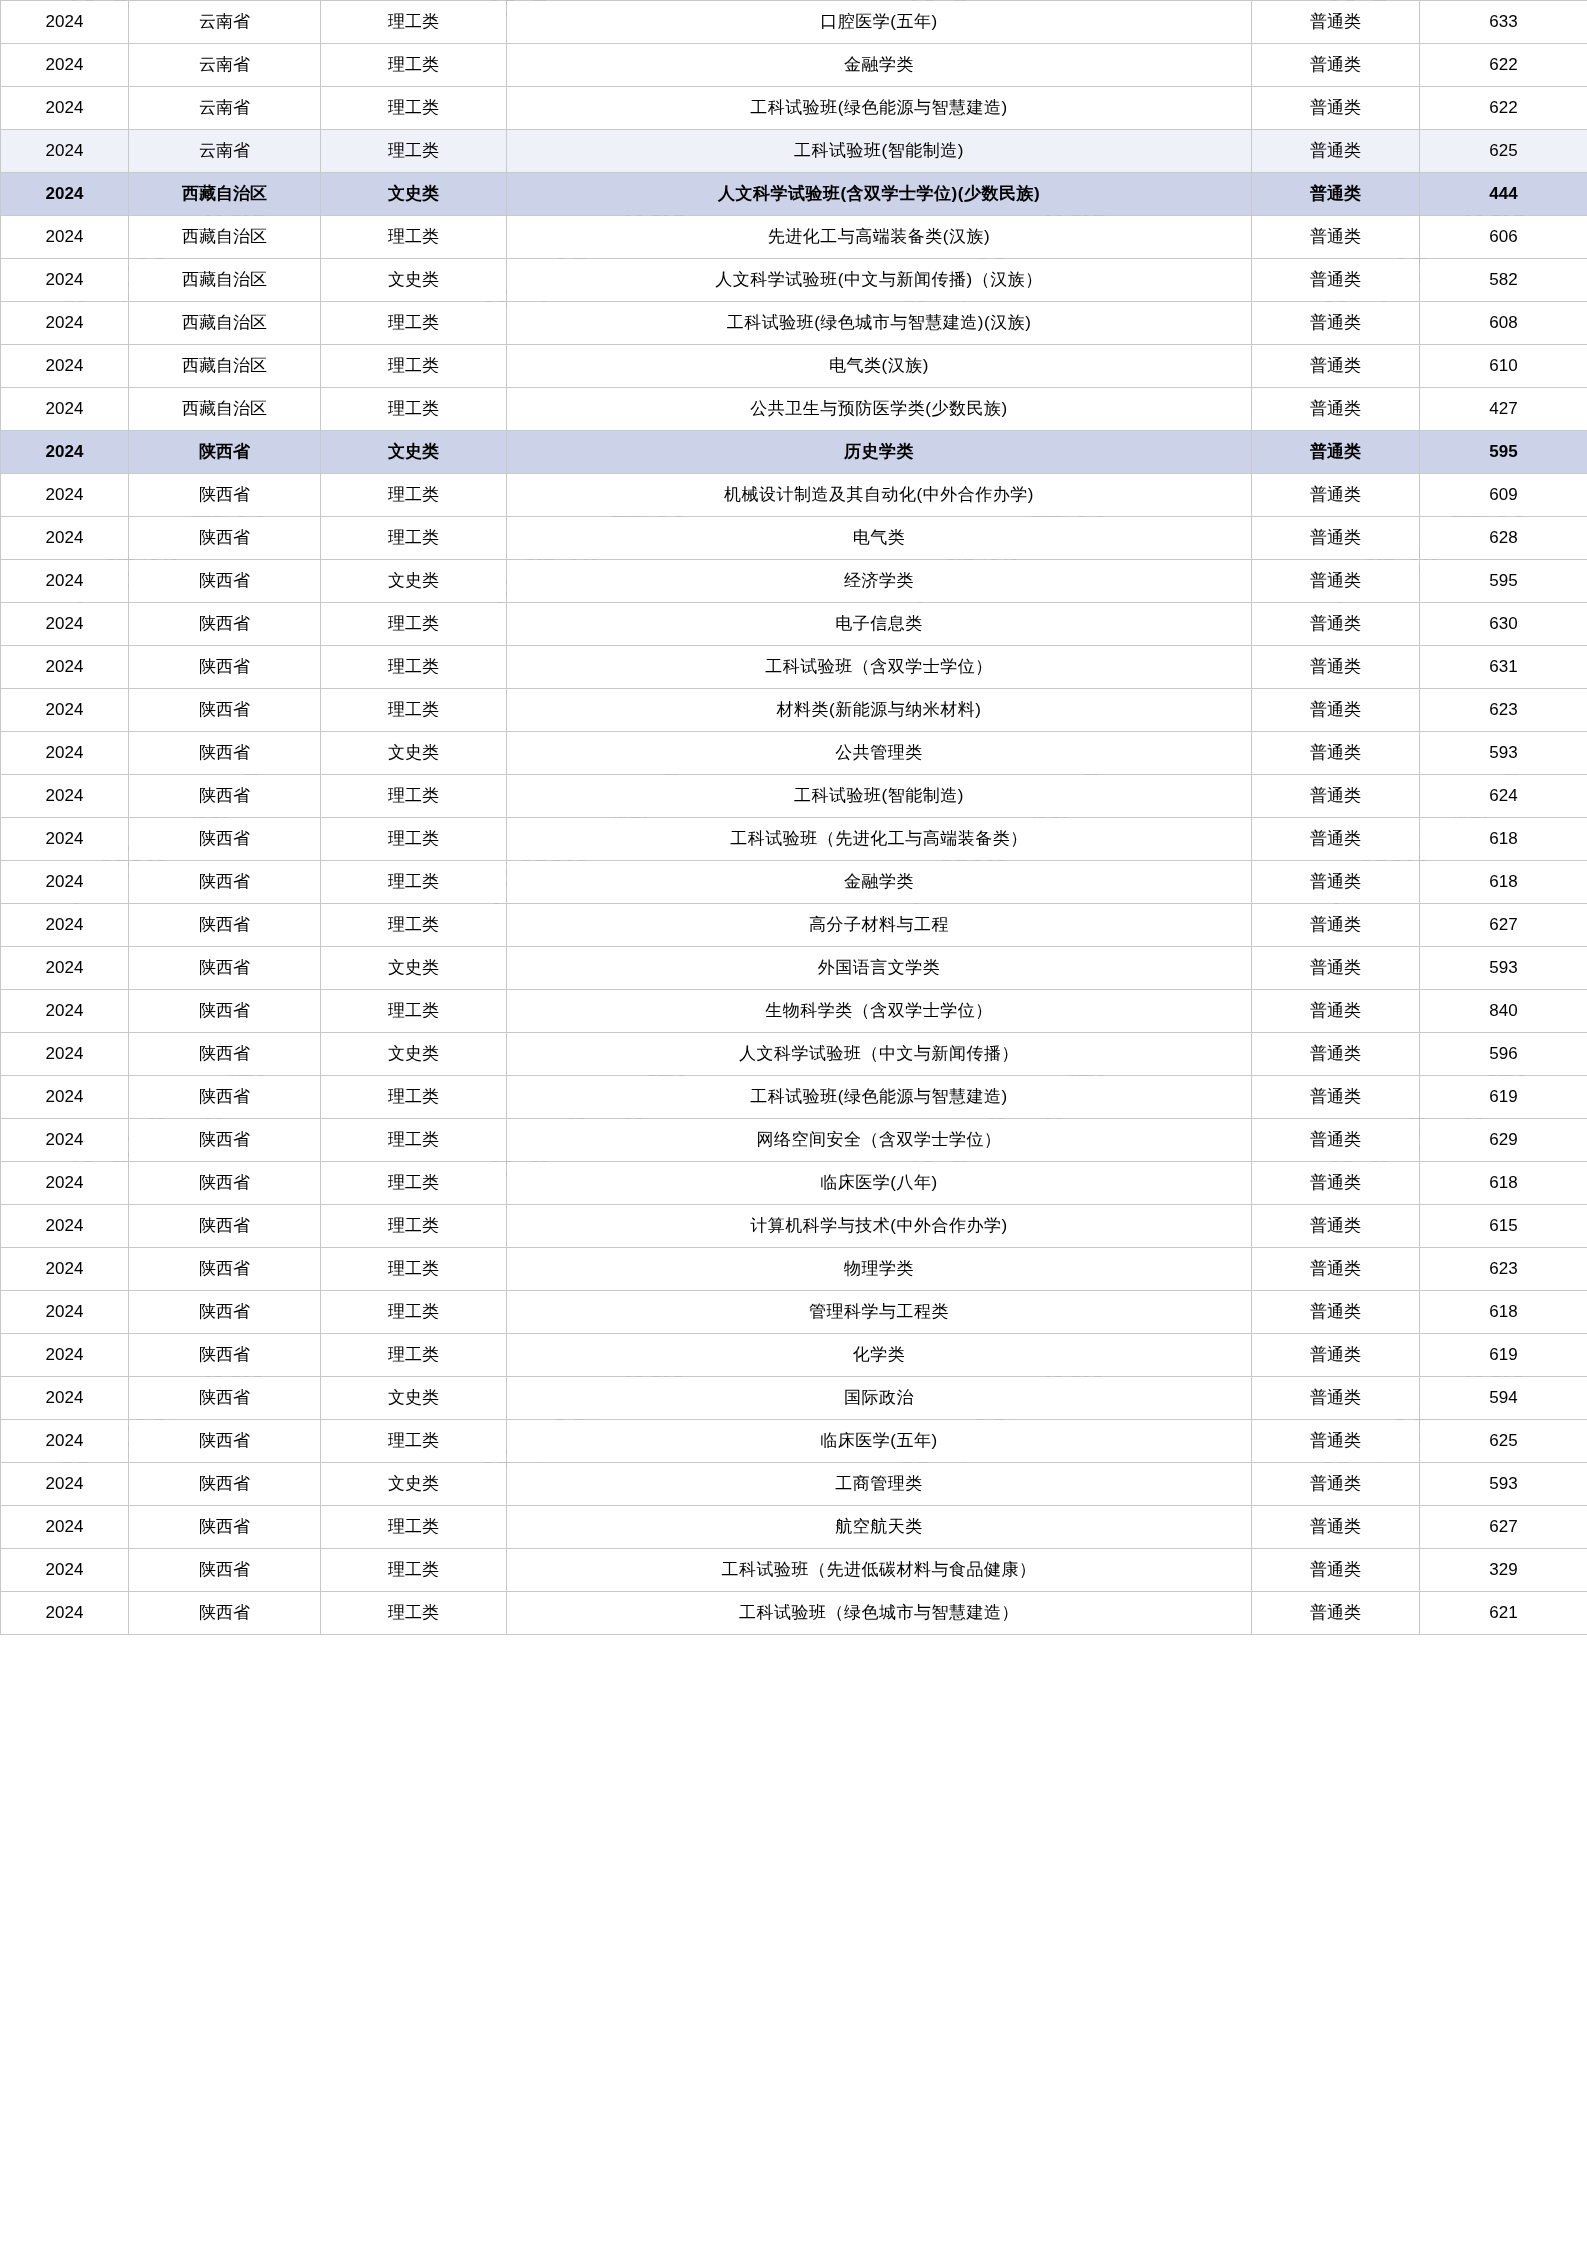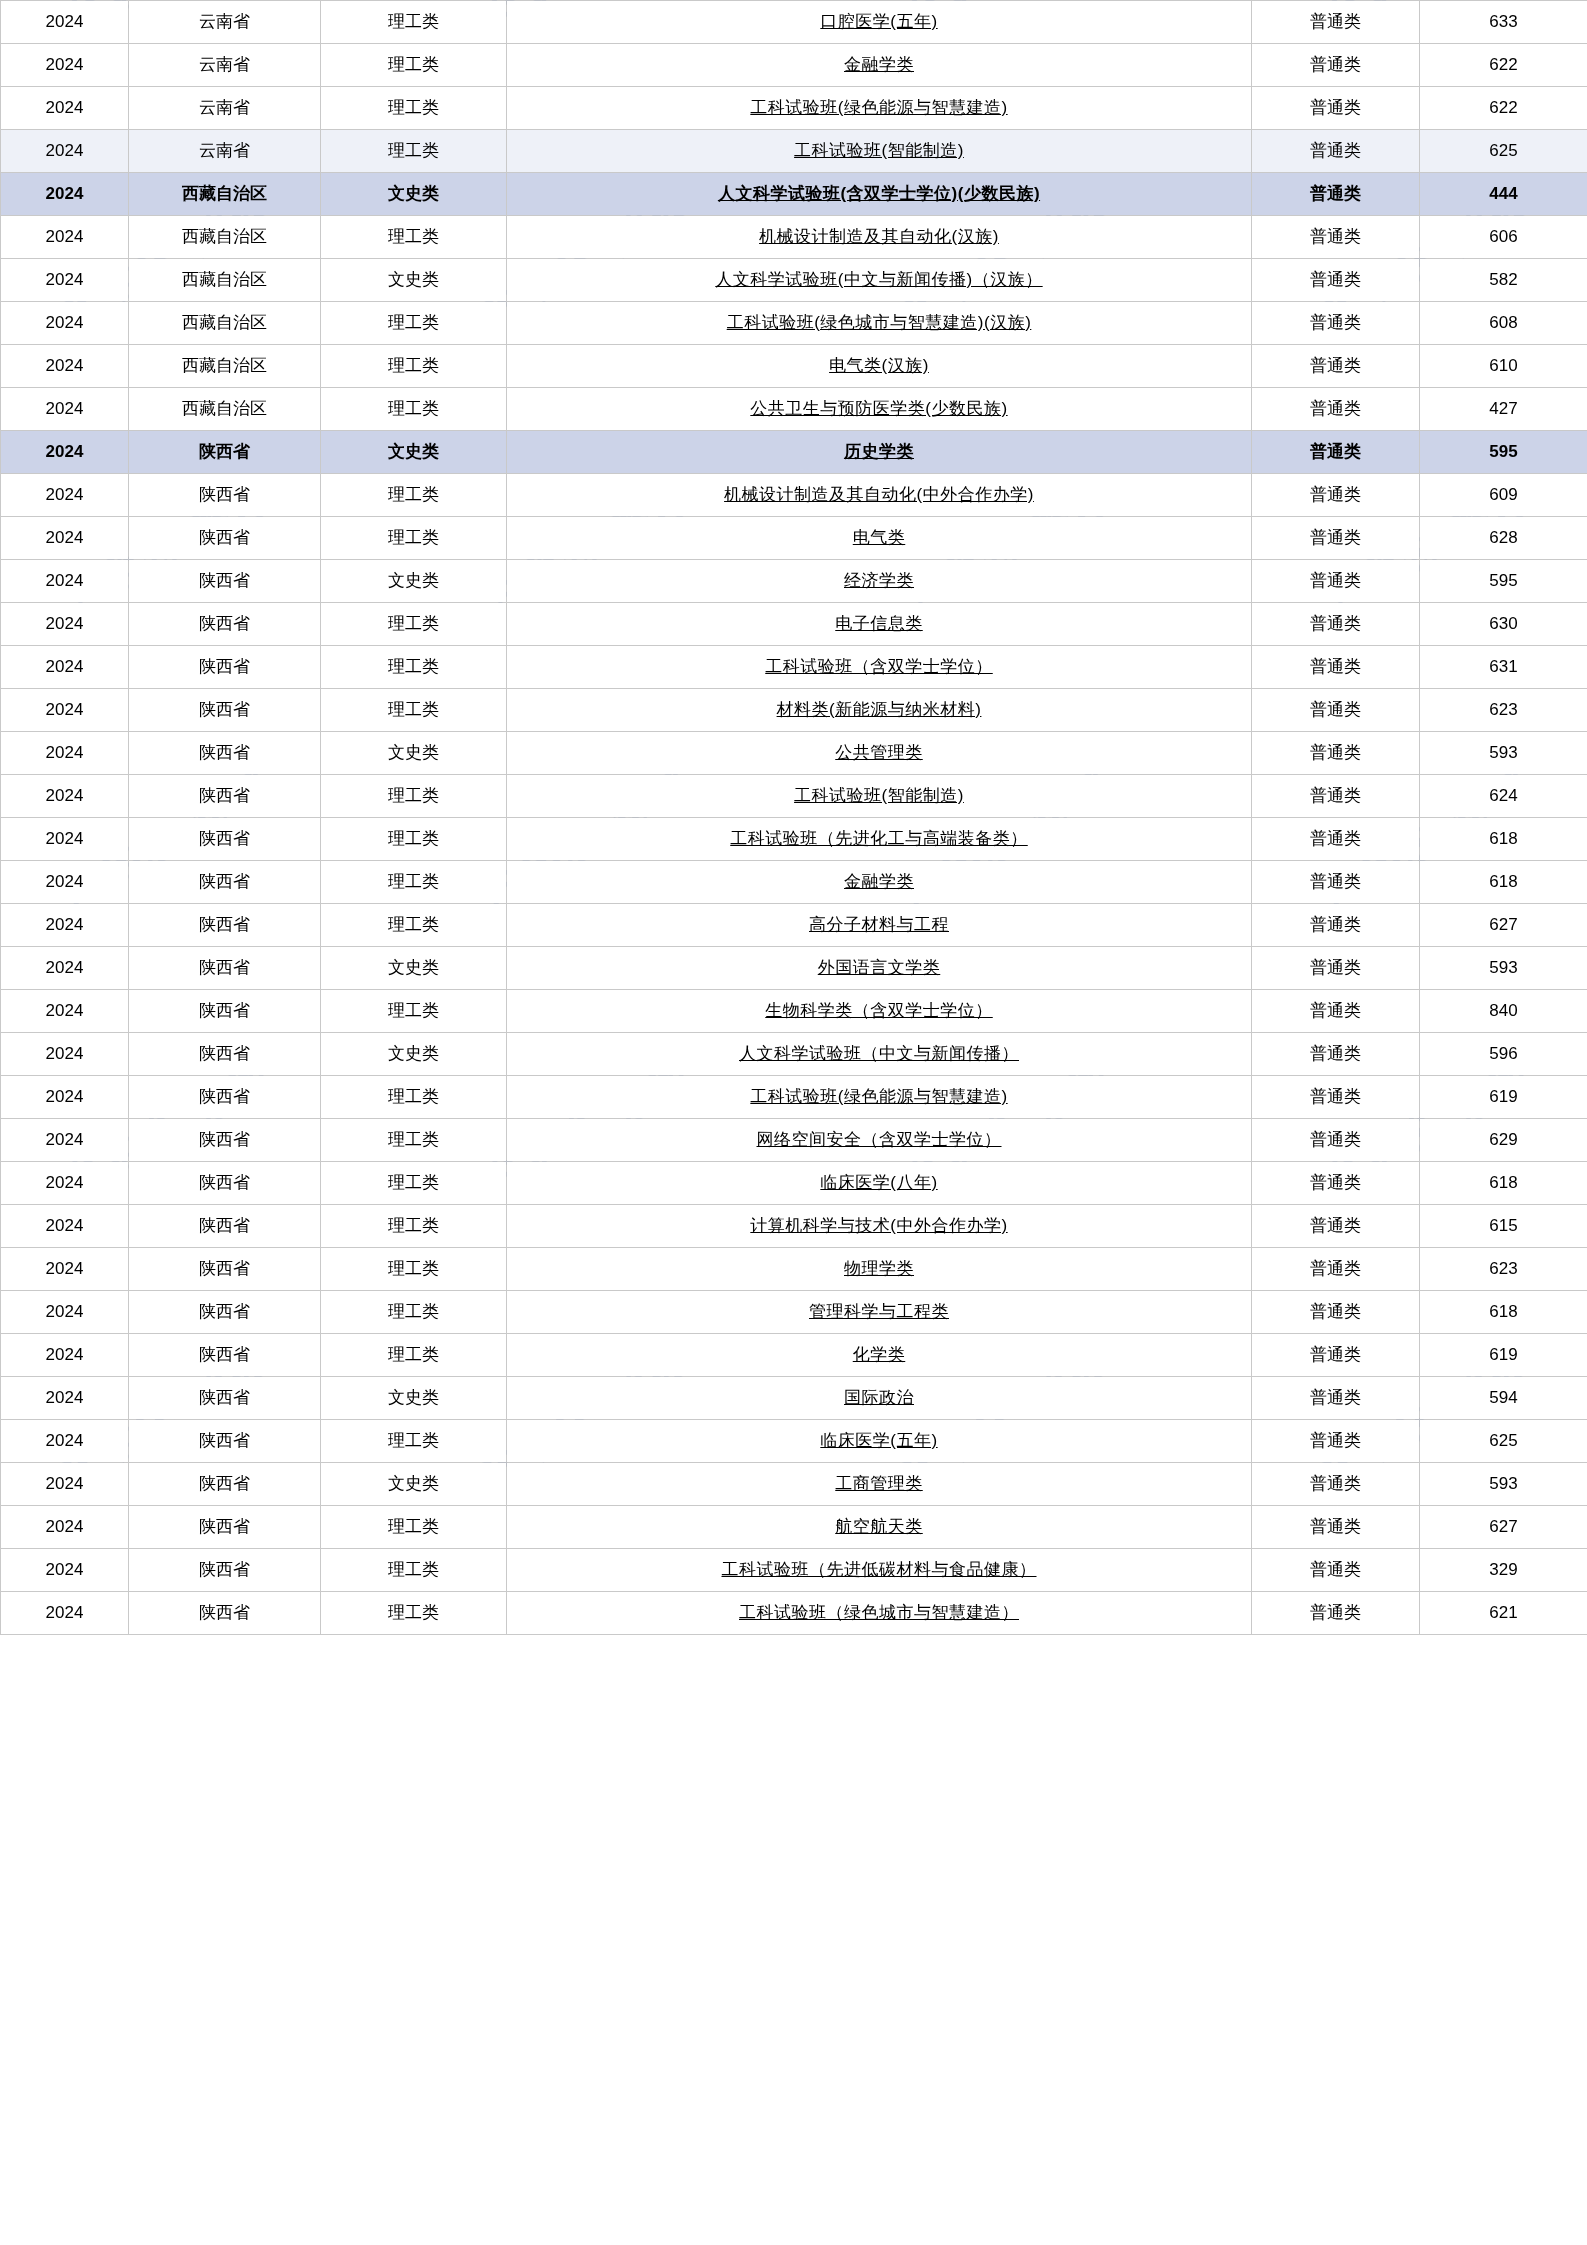--- a/index.html
+++ b/index.html
@@ -41,21 +41,21 @@
   col.c-province { width: 192px; }
   col.c-subject  { width: 186px; }
   col.c-major    { width: 745px; }
   col.c-type     { width: 168px; }
   col.c-score    { width: 168px; }
 
   tr.row-normal td { background-color: #ffffff; }
   tr.row-alt td    { background-color: #eef1f8; }
   tr.row-hl td     { background-color: #ccd3e8; font-weight: bold; }
 
-  td.major-cell { letter-spacing: 0.5px; text-decoration: underline; }
+  td.major-cell { letter-spacing: 0.5px; }
   td.score-cell { font-variant-numeric: tabular-nums; }
 
   
   .watermark-layer {
     position: absolute;
     inset: 0;
     z-index: 1;
     pointer-events: none;
     overflow: hidden;
   }
@@ -153,21 +153,21 @@
           <td>西藏自治区</td>
           <td>文史类</td>
           <td class="major-cell">人文科学试验班(含双学士学位)(少数民族)</td>
           <td>普通类</td>
           <td class="score-cell">444</td>
         </tr>
         <tr class="row-normal">
           <td>2024</td>
           <td>西藏自治区</td>
           <td>理工类</td>
-          <td class="major-cell">机械设计制造及其自动化(汉族)</td>
+          <td class="major-cell">先进化工与高端装备类(汉族)</td>
           <td>普通类</td>
           <td class="score-cell">606</td>
         </tr>
         <tr class="row-normal">
           <td>2024</td>
           <td>西藏自治区</td>
           <td>文史类</td>
           <td class="major-cell">人文科学试验班(中文与新闻传播)（汉族）</td>
           <td>普通类</td>
           <td class="score-cell">582</td>

